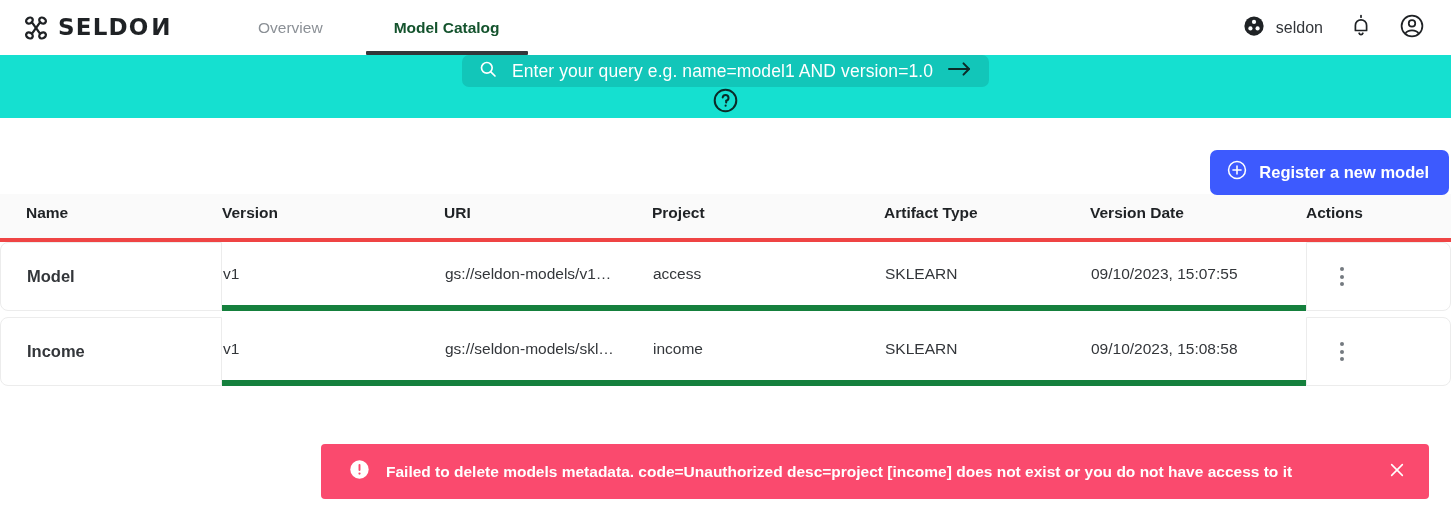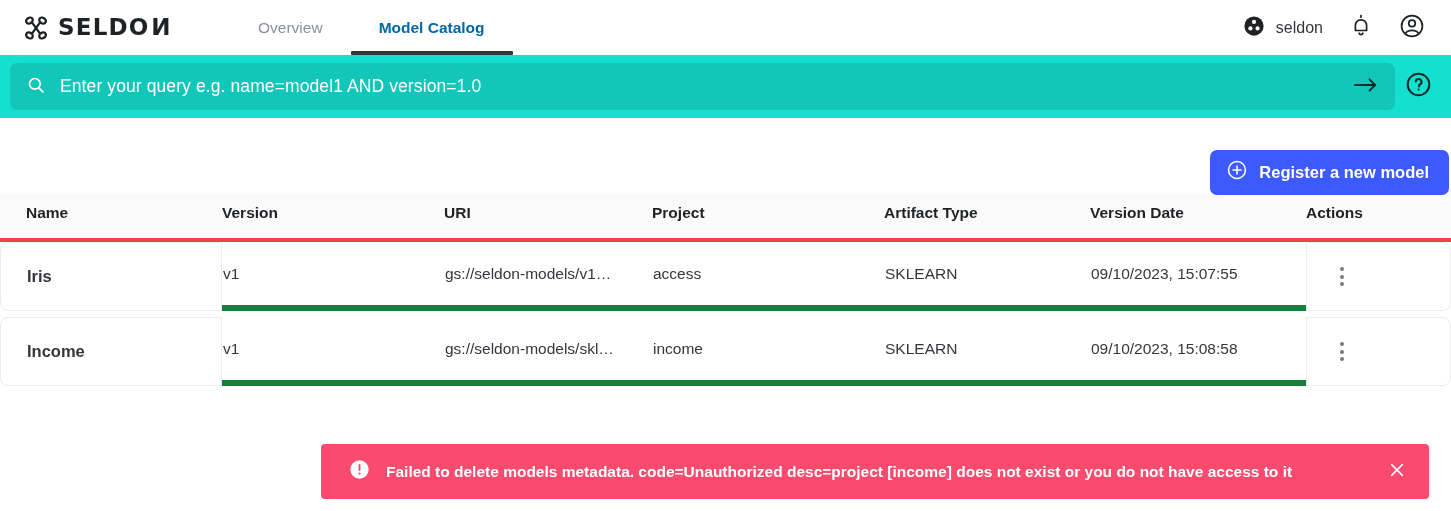--- a/index.html
+++ b/index.html
@@ -43,35 +43,35 @@
   }
   .brand-text .flip {
     display: inline-block;
     transform: scaleX(-1);
   }
 
   .navtabs {
     display: flex;
     align-items: center;
     height: 100%;
-    gap: 0px;
+    gap: 15px;
   }
   .navtab {
     position: relative;
     height: 100%;
     display: flex;
     align-items: center;
     padding: 0 28px;
     font-size: 15.5px;
     color: #8b9096;
     cursor: pointer;
     box-sizing: border-box;
   }
   .navtab.active {
-    color: #0369a1;
+    color: #14532d;
     font-weight: 700;
   }
   .navtab.active::after {
     content: "";
     position: absolute;
     left: 0; right: 0;
     bottom: 0;
     height: 4px;
     background: #33363a;
     border-radius: 1px;
@@ -101,20 +101,21 @@
   }
 
   
   .searchbar {
     background: #15e0d0;
     height: 63px;
     display: flex;
     align-items: center;
     padding: 0 10px;
     box-sizing: border-box;
+    flex-direction: column;
   }
   .search-field {
     flex: 1;
     height: 47px;
     background: #12c6b9;
     border-radius: 7px;
     display: flex;
     align-items: center;
     padding: 0 16px;
     box-sizing: border-box;
@@ -402,21 +403,21 @@
         <th>Version</th>
         <th>URI</th>
         <th>Project</th>
         <th>Artifact Type</th>
         <th>Version Date</th>
         <th>Actions</th>
       </tr>
     </thead>
     <tbody>
       <tr class="data-row">
-        <td class="cell-name">Iris</td>
+        <td class="cell-name">Model</td>
         <td>v1</td>
         <td>
             <span class="uri-text">gs://seldon-models/v1…</span>
           </td>
         <td>access</td>
         <td>SKLEARN</td>
         <td>09/10/2023, 15:07:55</td>
         <td class="cell-actions">
           <span class="kebab">
               <i></i>

